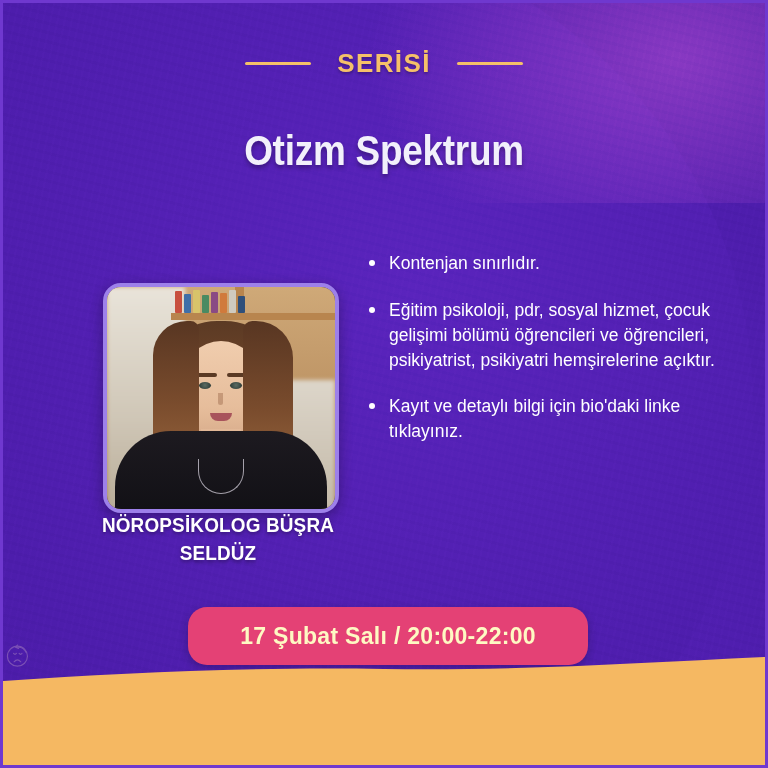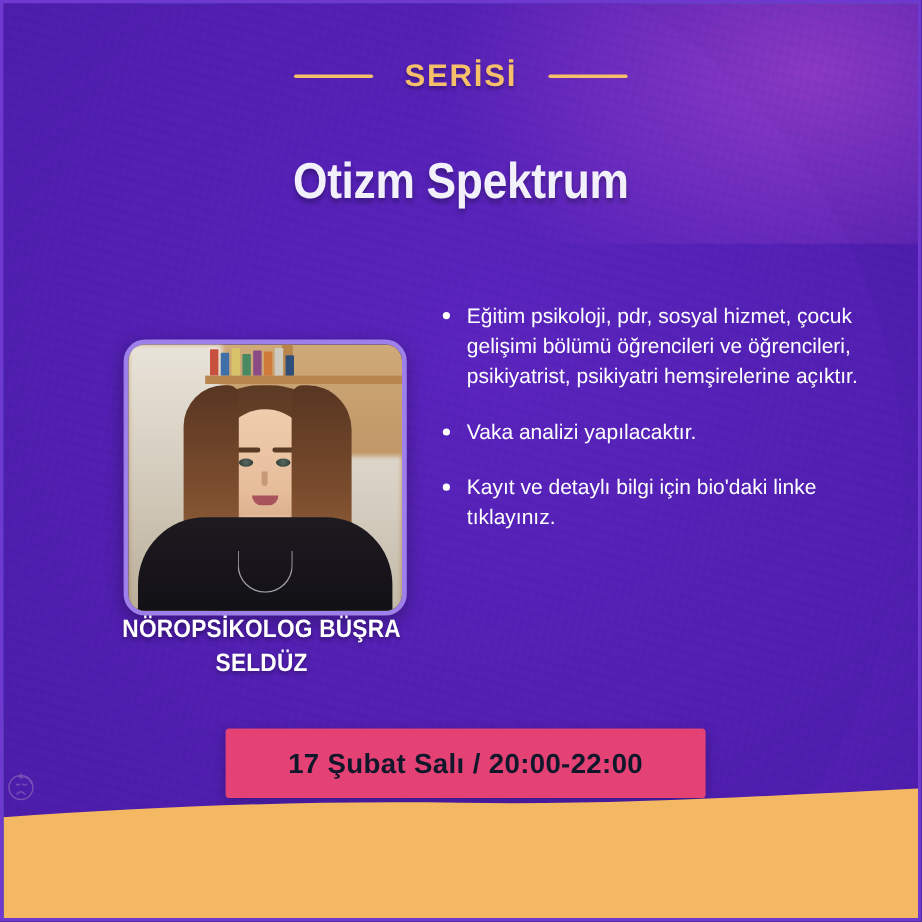--- a/index.html
+++ b/index.html
@@ -177,23 +177,23 @@
     flex:0 0 auto;width:6px;height:6px;border-radius:50%;
     background:#ffffff;margin-top:9px;
   }
   .btext{flex:1;}
 
   
   .date-banner{
     position:absolute;left:185px;top:604px;
     width:400px;height:58px;
     background:#e44175;
-    border-radius:3px;
+    border-radius:19px;
     display:flex;align-items:center;justify-content:center;
-    color:#0f172a;font-size:23px;font-weight:bold;letter-spacing:.3px;
+    color:#fef9c3;font-size:23px;font-weight:bold;letter-spacing:.3px;
     box-shadow:0 3px 10px rgba(0,0,0,.22);
   }
 </style>
 </head>
 <body>
 
 <div class="poster">
 
   <div class="bg">
     <div class="bg-base"></div>
@@ -258,25 +258,25 @@
         <div class="body"></div>
         <div class="necklace"></div>
       </div>
     </div>
 
     <div class="speaker">NÖROPSİKOLOG BÜŞRA SELDÜZ</div>
 
     <div class="bullets">
       <div class="bullet">
         <span class="dot"></span>
-        <span class="btext">Eğitim psikoloji, pdr, sosyal hizmet, çocuk gelişimi bölümü öğrencileri ve öğrencileri, psikiyatrist, psikiyatri hemşirelerine açıktır.</span>
+        <span class="btext">Kontenjan sınırlıdır.</span>
       </div>
       <div class="bullet">
         <span class="dot"></span>
-        <span class="btext">Vaka analizi yapılacaktır.</span>
+        <span class="btext">Eğitim psikoloji, pdr, sosyal hizmet, çocuk gelişimi bölümü öğrencileri ve öğrencileri, psikiyatrist, psikiyatri hemşirelerine açıktır.</span>
       </div>
       <div class="bullet">
         <span class="dot"></span>
         <span class="btext">Kayıt ve detaylı bilgi için bio'daki linke tıklayınız.</span>
       </div>
     </div>
 
     <div class="date-banner">17 Şubat Salı / 20:00-22:00</div>
   </div>
 

